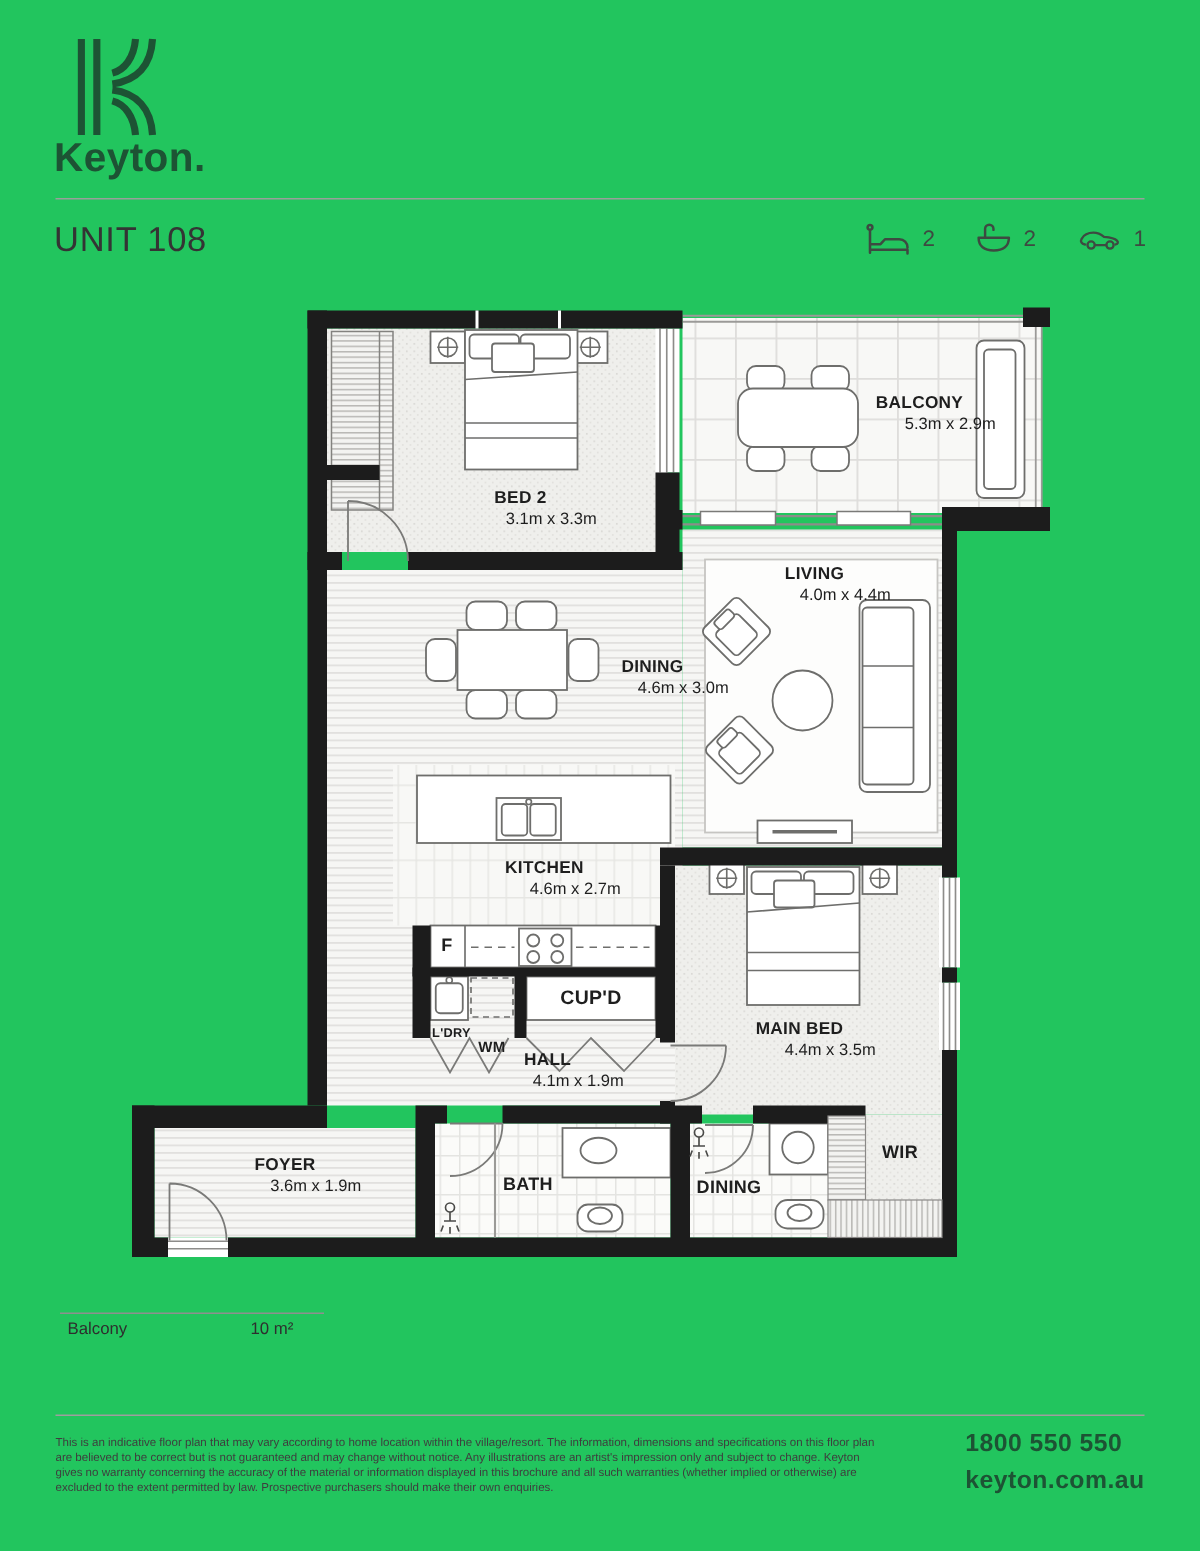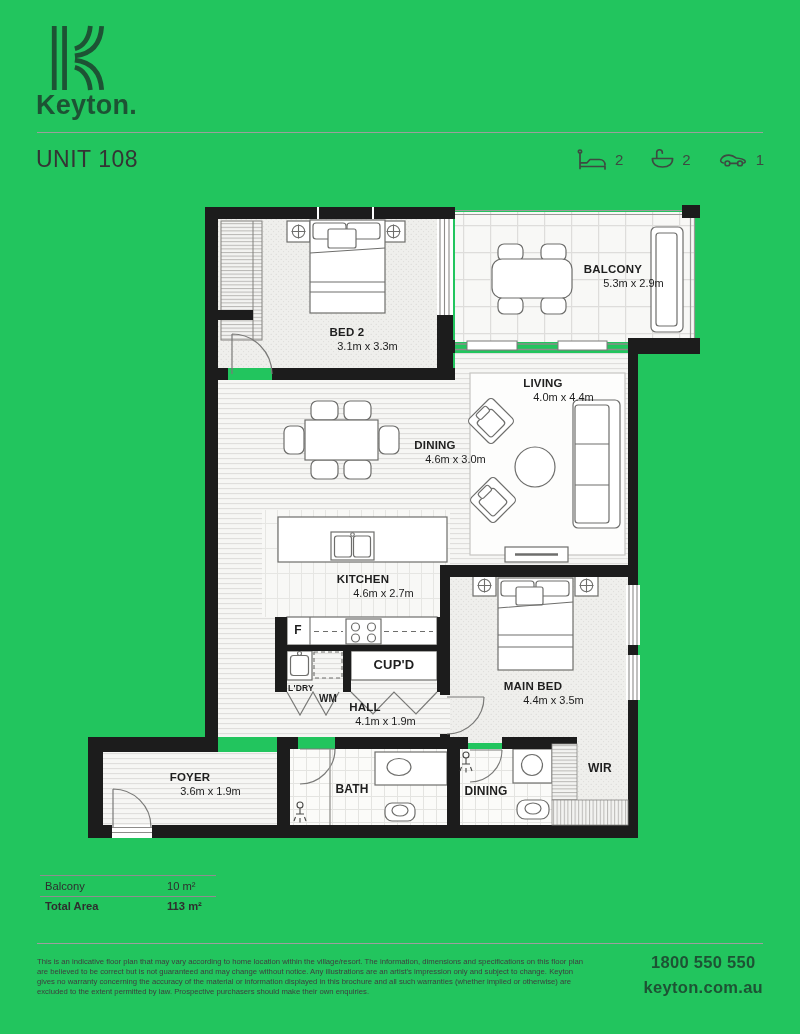--- a/index.html
+++ b/index.html
@@ -31,21 +31,21 @@
   
   .areas{position:absolute;left:40px;top:875px;width:176px;font-size:11.2px;color:#2e2e2e;}
   .areas .row{display:flex;align-items:center;border-top:1px solid #8f8f8f;height:19.5px;}
   .areas .row .lbl{width:122px;padding-left:5px;}
   .areas .row .val{flex:1;}
   .areas .row.total{font-weight:700;}
   
   .footer-divider{position:absolute;left:37px;right:37px;top:943px;border-top:1.5px solid #9e9e9e;}
   .disclaimer{position:absolute;left:37px;top:957px;width:553px;font-size:7.7px;line-height:10px;
               color:#3e3e3e;}
-  .contact{position:absolute;right:37px;top:950px;text-align:center;color:#1d5334;
+  .contact{position:absolute;right:37px;top:950px;text-align:left;color:#1d5334;
            font-weight:600;font-size:16.5px;line-height:25px;letter-spacing:.3px;}
 </style>
 </head>
 <body>
 
 <div class="page">
 
   <div class="logo-mark">
     <svg width="62" height="66" viewBox="0 0 60 64" fill="none" stroke="#1d5334" stroke-width="4.6">
       <path d="M6 1v62M16 1v62"></path>
@@ -350,24 +350,20 @@
     <div class="rlabel fs12" style="left:515px;top:564px">
       <span class="nm">WIR</span>
     </div>
   </div>
 
   <div class="areas">
     <div class="row">
       <span class="lbl">Balcony</span>
       <span class="val">10 m²</span>
     </div>
-    <div class="row total">
-      <span class="lbl">Total Area</span>
-      <span class="val">113 m²</span>
-    </div>
   </div>
 
   <div class="footer-divider"></div>
   <div class="disclaimer">This is an indicative floor plan that may vary according to home location within the village/resort. The information, dimensions and specifications on this floor plan are believed to be correct but is not guaranteed and may change without notice. Any illustrations are an artist's impression only and subject to change. Keyton gives no warranty concerning the accuracy of the material or information displayed in this brochure and all such warranties (whether implied or otherwise) are excluded to the extent permitted by law. Prospective purchasers should make their own enquiries.</div>
   <div class="contact">
     <div>1800 550 550</div>
     <div>keyton.com.au</div>
   </div>
 
 </div>

